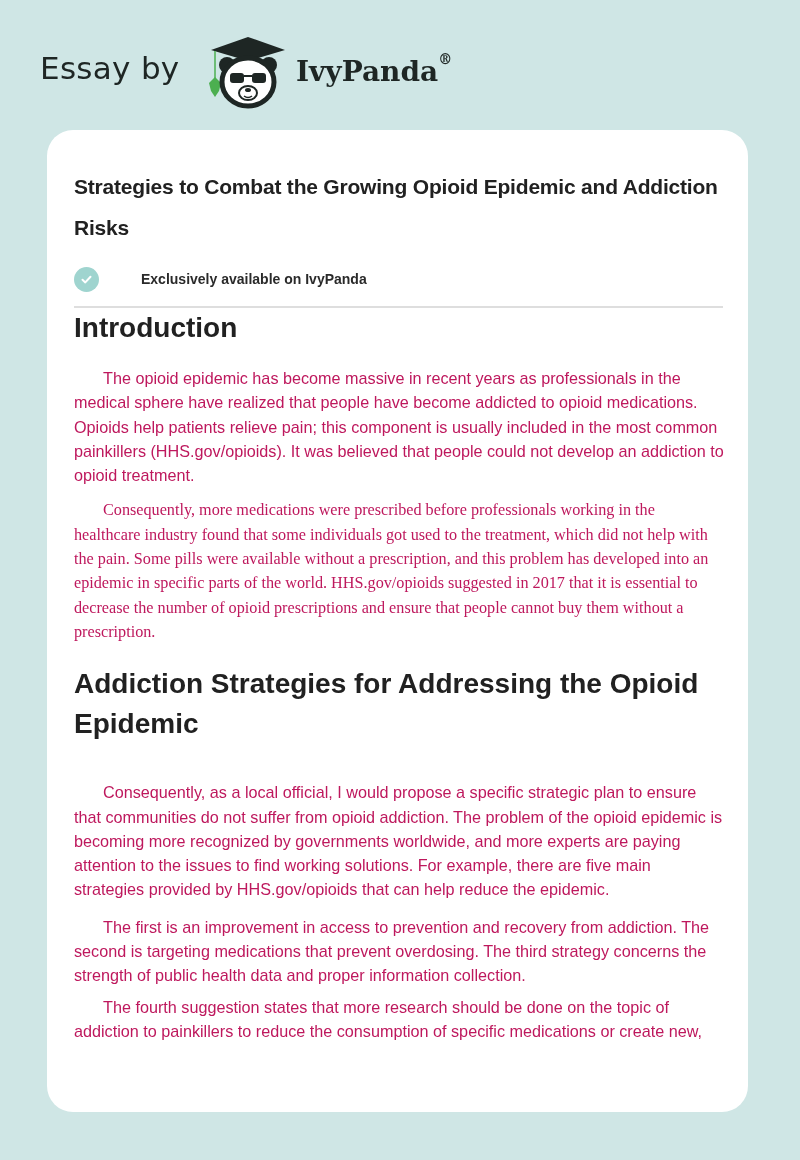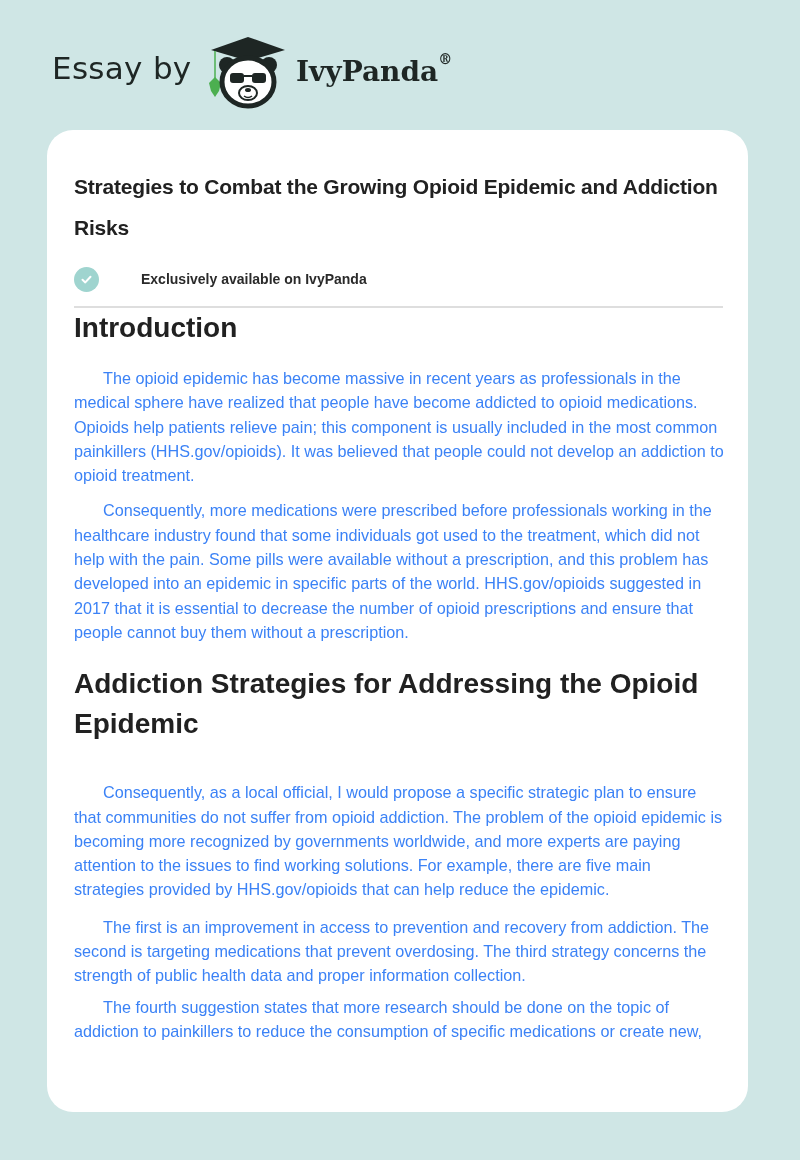--- a/index.html
+++ b/index.html
@@ -10,21 +10,21 @@
       color: #212121;
       position: relative;
     }
     .header {
       position: absolute;
       left: 0; top: 0;
       width: 800px; height: 130px;
     }
     .brand-prefix {
       position: absolute;
-      left: 52px; top: 50px;
+      left: 40px; top: 50px;
       font-family: "DejaVu Sans", sans-serif;
       font-size: 31px;
       color: #1e2624;
       letter-spacing: 0.3px;
     }
     .logo-icon {
       position: absolute;
       left: 203px; top: 35px;
       width: 90px; height: 74px;
     }
@@ -75,25 +75,25 @@
     h2 {
       font-size: 28px;
       font-weight: bold;
       line-height: 40px;
       color: #212121;
     }
     .h-intro { }
     p {
       font-size: 16.2px;
       line-height: 24.3px;
-      color: #3b82f6;
+      color: #be185d;
       text-indent: 29px;
     }
     .p1 { margin-top: 18px; }
-    .p2 { margin-top: 11px; }
+    .p2 { margin-top: 11px; font-family: Liberation Serif, serif; }
     .h-gov { margin-top: 20px; }
     .p3 { margin-top: 36px; }
     .p4 { margin-top: 13px; }
     .p5 { margin-top: 7px; }
   </style>
 </head>
 <body>
 
 <div class="header">
   <span class="brand-prefix">Essay by</span>

